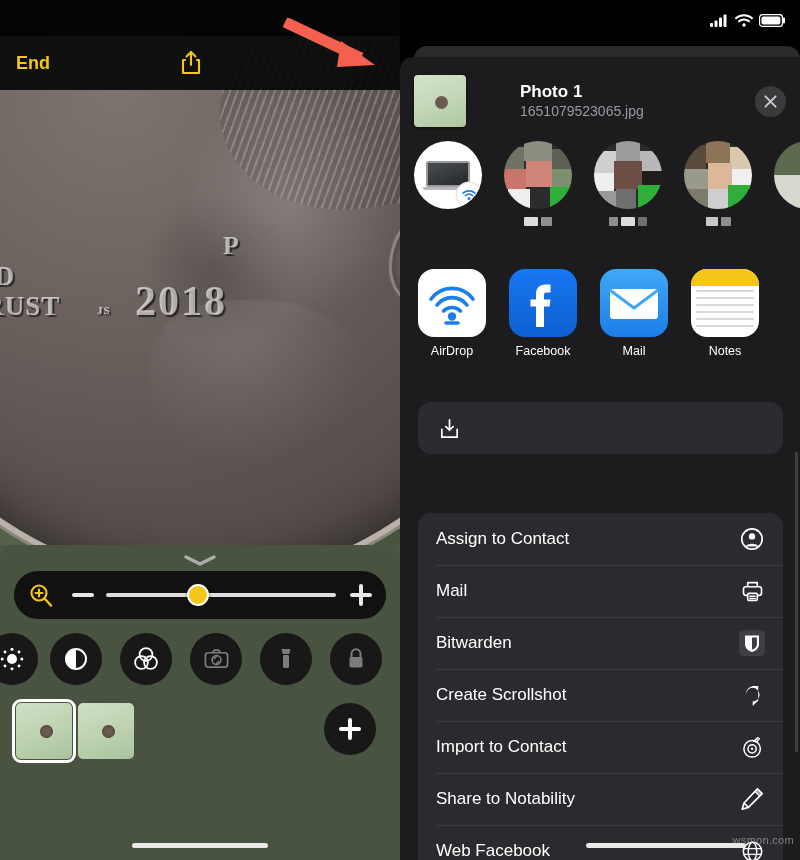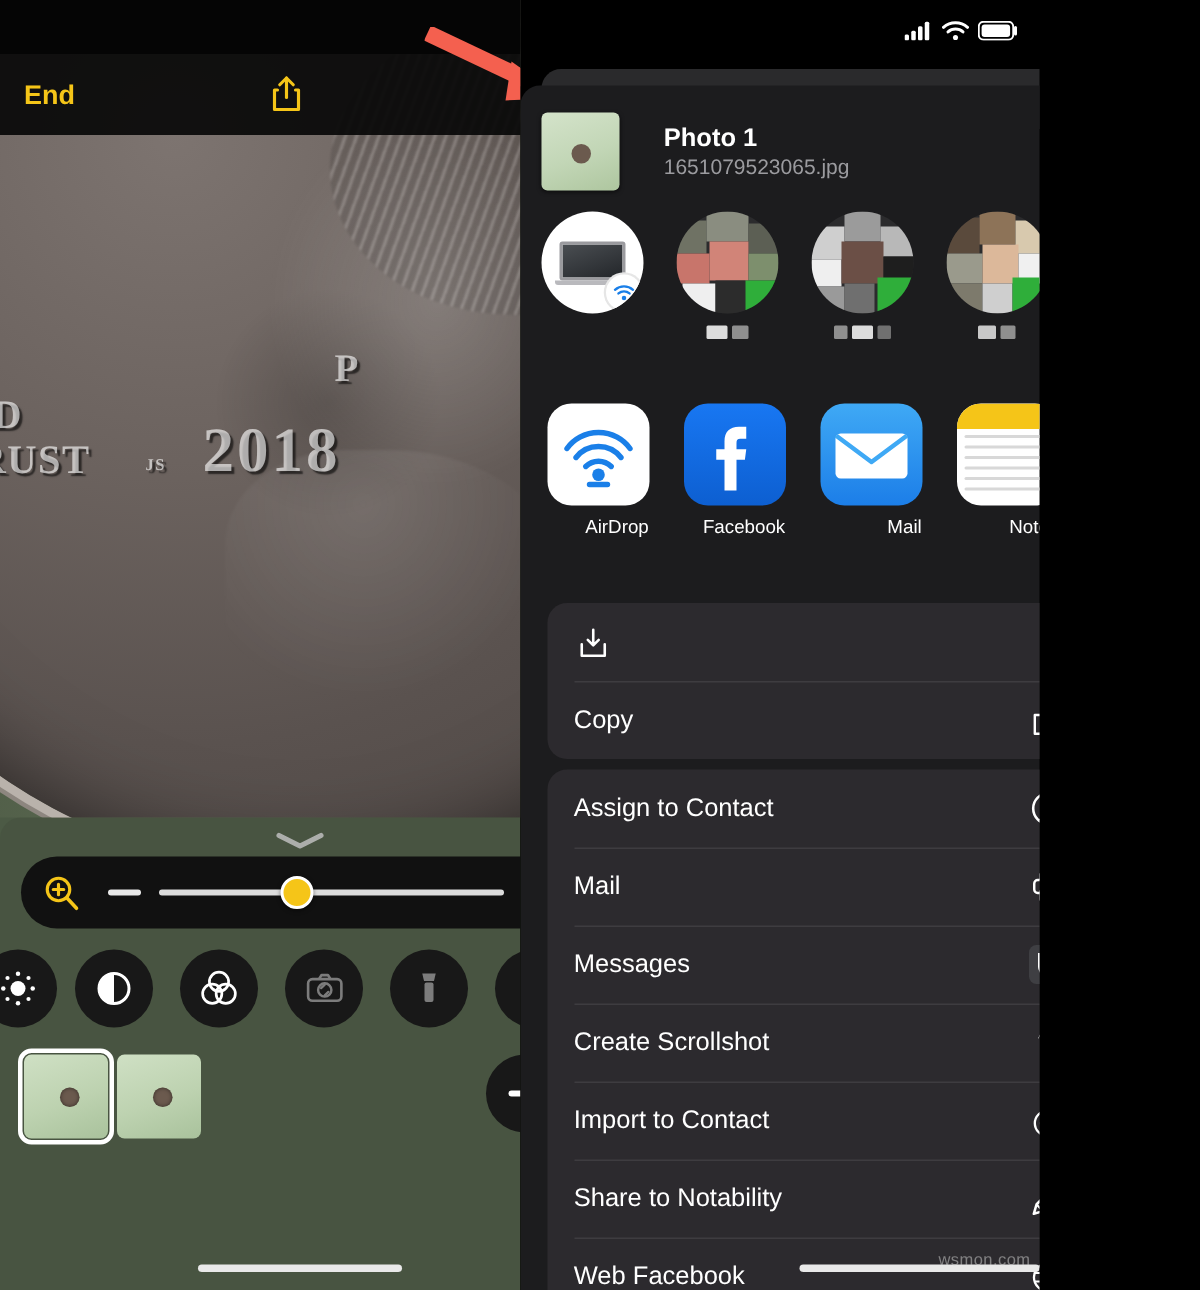--- a/index.html
+++ b/index.html
@@ -1,19 +1,19 @@
 <!DOCTYPE html>
 <html><head>
 <meta charset="utf-8">
 <style>
   * { margin:0; padding:0; box-sizing:border-box; }
   html,body { width:800px; height:860px; overflow:hidden; background:#000;
               font-family:"Liberation Sans", sans-serif; -webkit-font-smoothing:antialiased; }
 
-  .screenshot { position:relative; width:693px; height:860px; display:flex;border-radius:14px; }
+  .screenshot { position:relative; width:800px; height:860px; display:flex;border-radius:14px; }
 
   
   .left-panel { position:relative; width:400px; height:860px; overflow:hidden;
                 background:#4c5a45; }
 
   
   .coin-stage { position:absolute; left:0; top:0; width:400px; height:545px;
                 overflow:hidden;
                 background:
                   radial-gradient(ellipse 120% 90% at 30% 100%, #5d6b53 0%, #4a5742 45%, #3e4a38 100%);
@@ -120,21 +120,21 @@
   .sheet { position:absolute; left:0; top:57px; width:400px; height:803px;
      background:#1c1c1e; border-radius:13px 0 0 0; }
 
   .sheet-header { position:absolute; left:0; top:8px; width:400px; height:72px; display:flex;
      align-items:center; padding:0 14px; }
   .sh-thumb { width:52px; height:52px; border-radius:4px; flex:0 0 52px; position:relative;
      background:linear-gradient(160deg,#d4e3ca 0%,#c2d6b6 55%,#aec69f 100%);
      box-shadow:0 1px 3px rgba(0,0,0,.6); }
   .sh-thumb::after{content:"";position:absolute;left:40%;top:40%;width:13px;height:13px;border-radius:50%;
      background:#6b5a4e;}
-  .sh-texts { flex:1; padding-left:30px; min-width:0; }
+  .sh-texts { flex:1; padding-left:30px; min-width:0;margin-left:24px; }
   .sh-title { color:#fff; font-size:17px; font-weight:700; line-height:1.25; }
   .sh-sub { color:#9b9b9f; font-size:14px; line-height:1.35; }
   .sh-close { width:31px; height:31px; border-radius:50%; background:#3a3a3c;
      display:flex; align-items:center; justify-content:center; flex:0 0 31px; }
 
   
   .airdrop-row { position:absolute; left:0; top:84px; width:400px; height:116px;
      display:flex; align-items:flex-start; padding-left:14px; gap:22px; }
   .ad-item { width:72px; text-align:center; }
   .ad-circle { width:68px; height:68px; border-radius:50%; position:relative; overflow:hidden;
@@ -149,21 +149,21 @@
      box-shadow:0 0 0 1.5px #e6e6e6; }
   
   .pix { width:68px; height:68px; border-radius:50%; position:relative; background:#2b2b2d; overflow:hidden; }
   .pix i { position:absolute; display:block; }
   .ad-label.pixlbl { display:flex; gap:3px; justify-content:center; margin-top:8px; }
   .ad-label.pixlbl i { display:block; height:9px; border-radius:1px; }
 
   
   .apps-row { position:absolute; left:0; top:212px; width:400px; height:108px;
      display:flex; align-items:flex-start; padding-left:18px; gap:23px; }
-  .app-item { width:68px; text-align:right; }
+  .app-item { width:68px; text-align:center; }
   .app-icon { width:68px; height:68px; border-radius:16px; margin:0 auto; position:relative; overflow:hidden; }
   .app-label { color:#fff; font-size:12.5px; margin-top:7px; }
   .ic-airdrop { background:#fff; }
   .ic-messages { background:linear-gradient(180deg,#5bd85b 0%,#2ebe2e 100%); }
   .ic-facebook { background:linear-gradient(180deg,#1877f2 0%,#0d5fd1 100%); }
   .ic-mail { background:linear-gradient(180deg,#3fa9f5 0%,#1c7ee8 100%); }
   .ic-notes { background:#fff; }
   .notes-top { height:17px; background:#f5c518; }
   .notes-lines { padding:4px 5px 0; }
   .notes-lines span { display:block; height:2px; background:#d8d8d8; margin-bottom:5px; border-radius:1px; }
@@ -484,29 +484,20 @@
 
       <div class="list-group" style="top:345px">
         <div class="list-row">
           <div class="lr-icon">
             <svg width="23" height="23" viewBox="0 0 24 24">
               <path d="M12 3 L12 13.5 M8.2 10 L12 13.8 L15.8 10" stroke="#fff" stroke-width="1.8" fill="none" stroke-linecap="round" stroke-linejoin="round"></path>
               <path d="M4 13 L4 21 L20 21 L20 13" stroke="#fff" stroke-width="1.8" fill="none" stroke-linecap="round" stroke-linejoin="round"></path>
             </svg>
           </div>
         </div>
-        <div class="list-row">
-          <div class="lr-label">Copy</div>
-          <div class="lr-icon">
-            <svg width="23" height="23" viewBox="0 0 24 24">
-              <path d="M8 3 L17 3 L21 7 L21 16 L8 16 Z" stroke="#fff" stroke-width="1.7" fill="none" stroke-linejoin="round"></path>
-              <path d="M16 16 L16 21 L3 21 L3 8 L8 8" stroke="#fff" stroke-width="1.7" fill="none" stroke-linejoin="round"></path>
-            </svg>
-          </div>
-        </div>
       </div>
 
       <div class="list-group" style="top:456px">
         <div class="list-row">
           <div class="lr-label">Assign to Contact</div>
           <div class="lr-icon">
             <svg width="24" height="24" viewBox="0 0 24 24">
               <circle cx="12" cy="12" r="10.2" stroke="#fff" stroke-width="1.7" fill="none"></circle>
               <circle cx="12" cy="9.4" r="3.2" fill="#fff"></circle>
               <path d="M5.6 19.6 C6.8 15.8 17.2 15.8 18.4 19.6" fill="#fff"></path>
@@ -518,21 +509,21 @@
           <div class="lr-icon">
             <svg width="23" height="23" viewBox="0 0 24 24">
               <path d="M7 7 L7 2.8 L17 2.8 L17 7" stroke="#fff" stroke-width="1.7" fill="none" stroke-linejoin="round"></path>
               <rect x="2.6" y="7" width="18.8" height="9" rx="2.4" stroke="#fff" stroke-width="1.7" fill="none"></rect>
               <rect x="7" y="14" width="10" height="7.2" rx="1.1" stroke="#fff" stroke-width="1.7" fill="#1c1c1e"></rect>
               <path d="M9.2 17 L14.8 17 M9.2 19.2 L14.8 19.2" stroke="#fff" stroke-width="1.5" stroke-linecap="round"></path>
             </svg>
           </div>
         </div>
         <div class="list-row">
-          <div class="lr-label">Messages</div>
+          <div class="lr-label">Bitwarden</div>
           <div class="lr-icon">
             <div class="bw-badge">
               <svg width="16" height="19" viewBox="0 0 16 19">
                 <path d="M1 1.4 L15 1.4 L15 10.2 C15 14.4 11.5 16.8 8 18 C4.5 16.8 1 14.4 1 10.2 Z" fill="#fff"></path>
                 <path d="M8 3.6 L8 15.7 C10.6 14.7 12.9 12.9 12.9 10.2 L12.9 3.6 Z" fill="#3f3f43"></path>
               </svg>
             </div>
           </div>
         </div>
         <div class="list-row">

